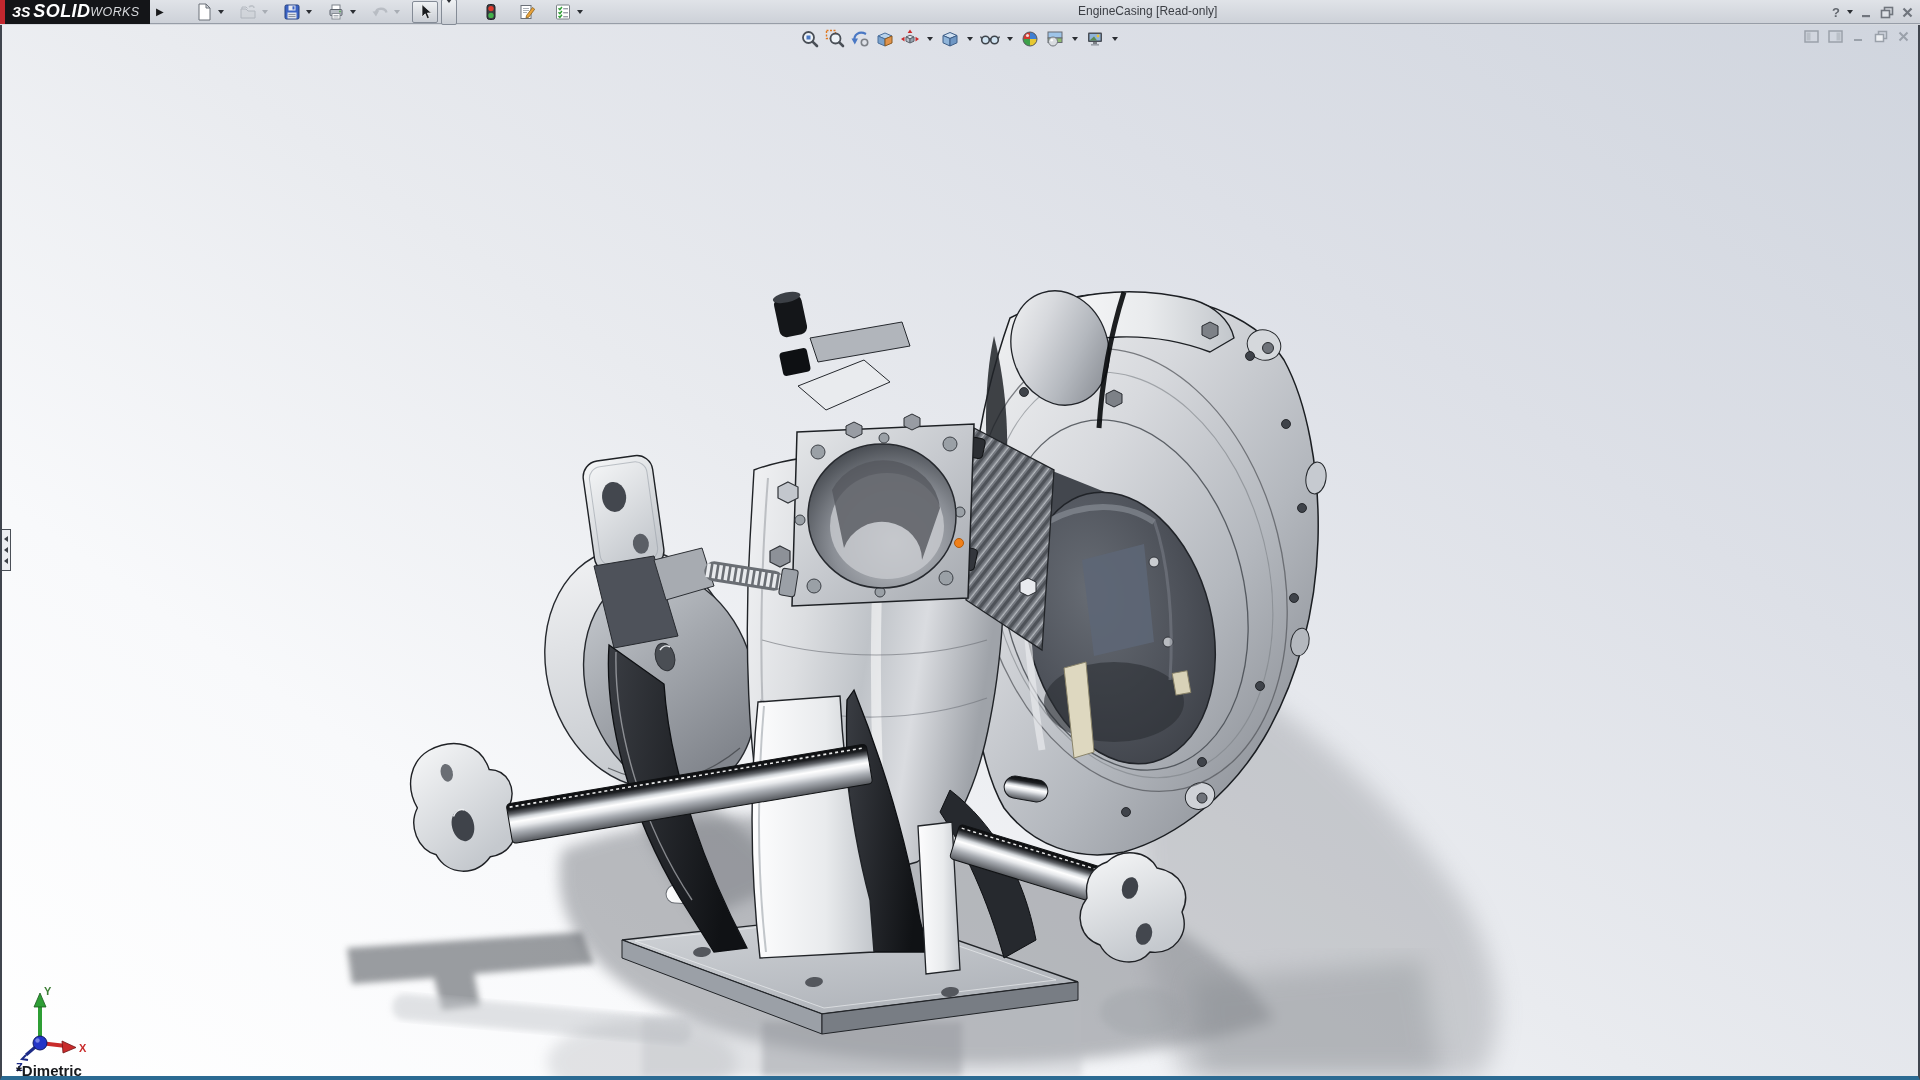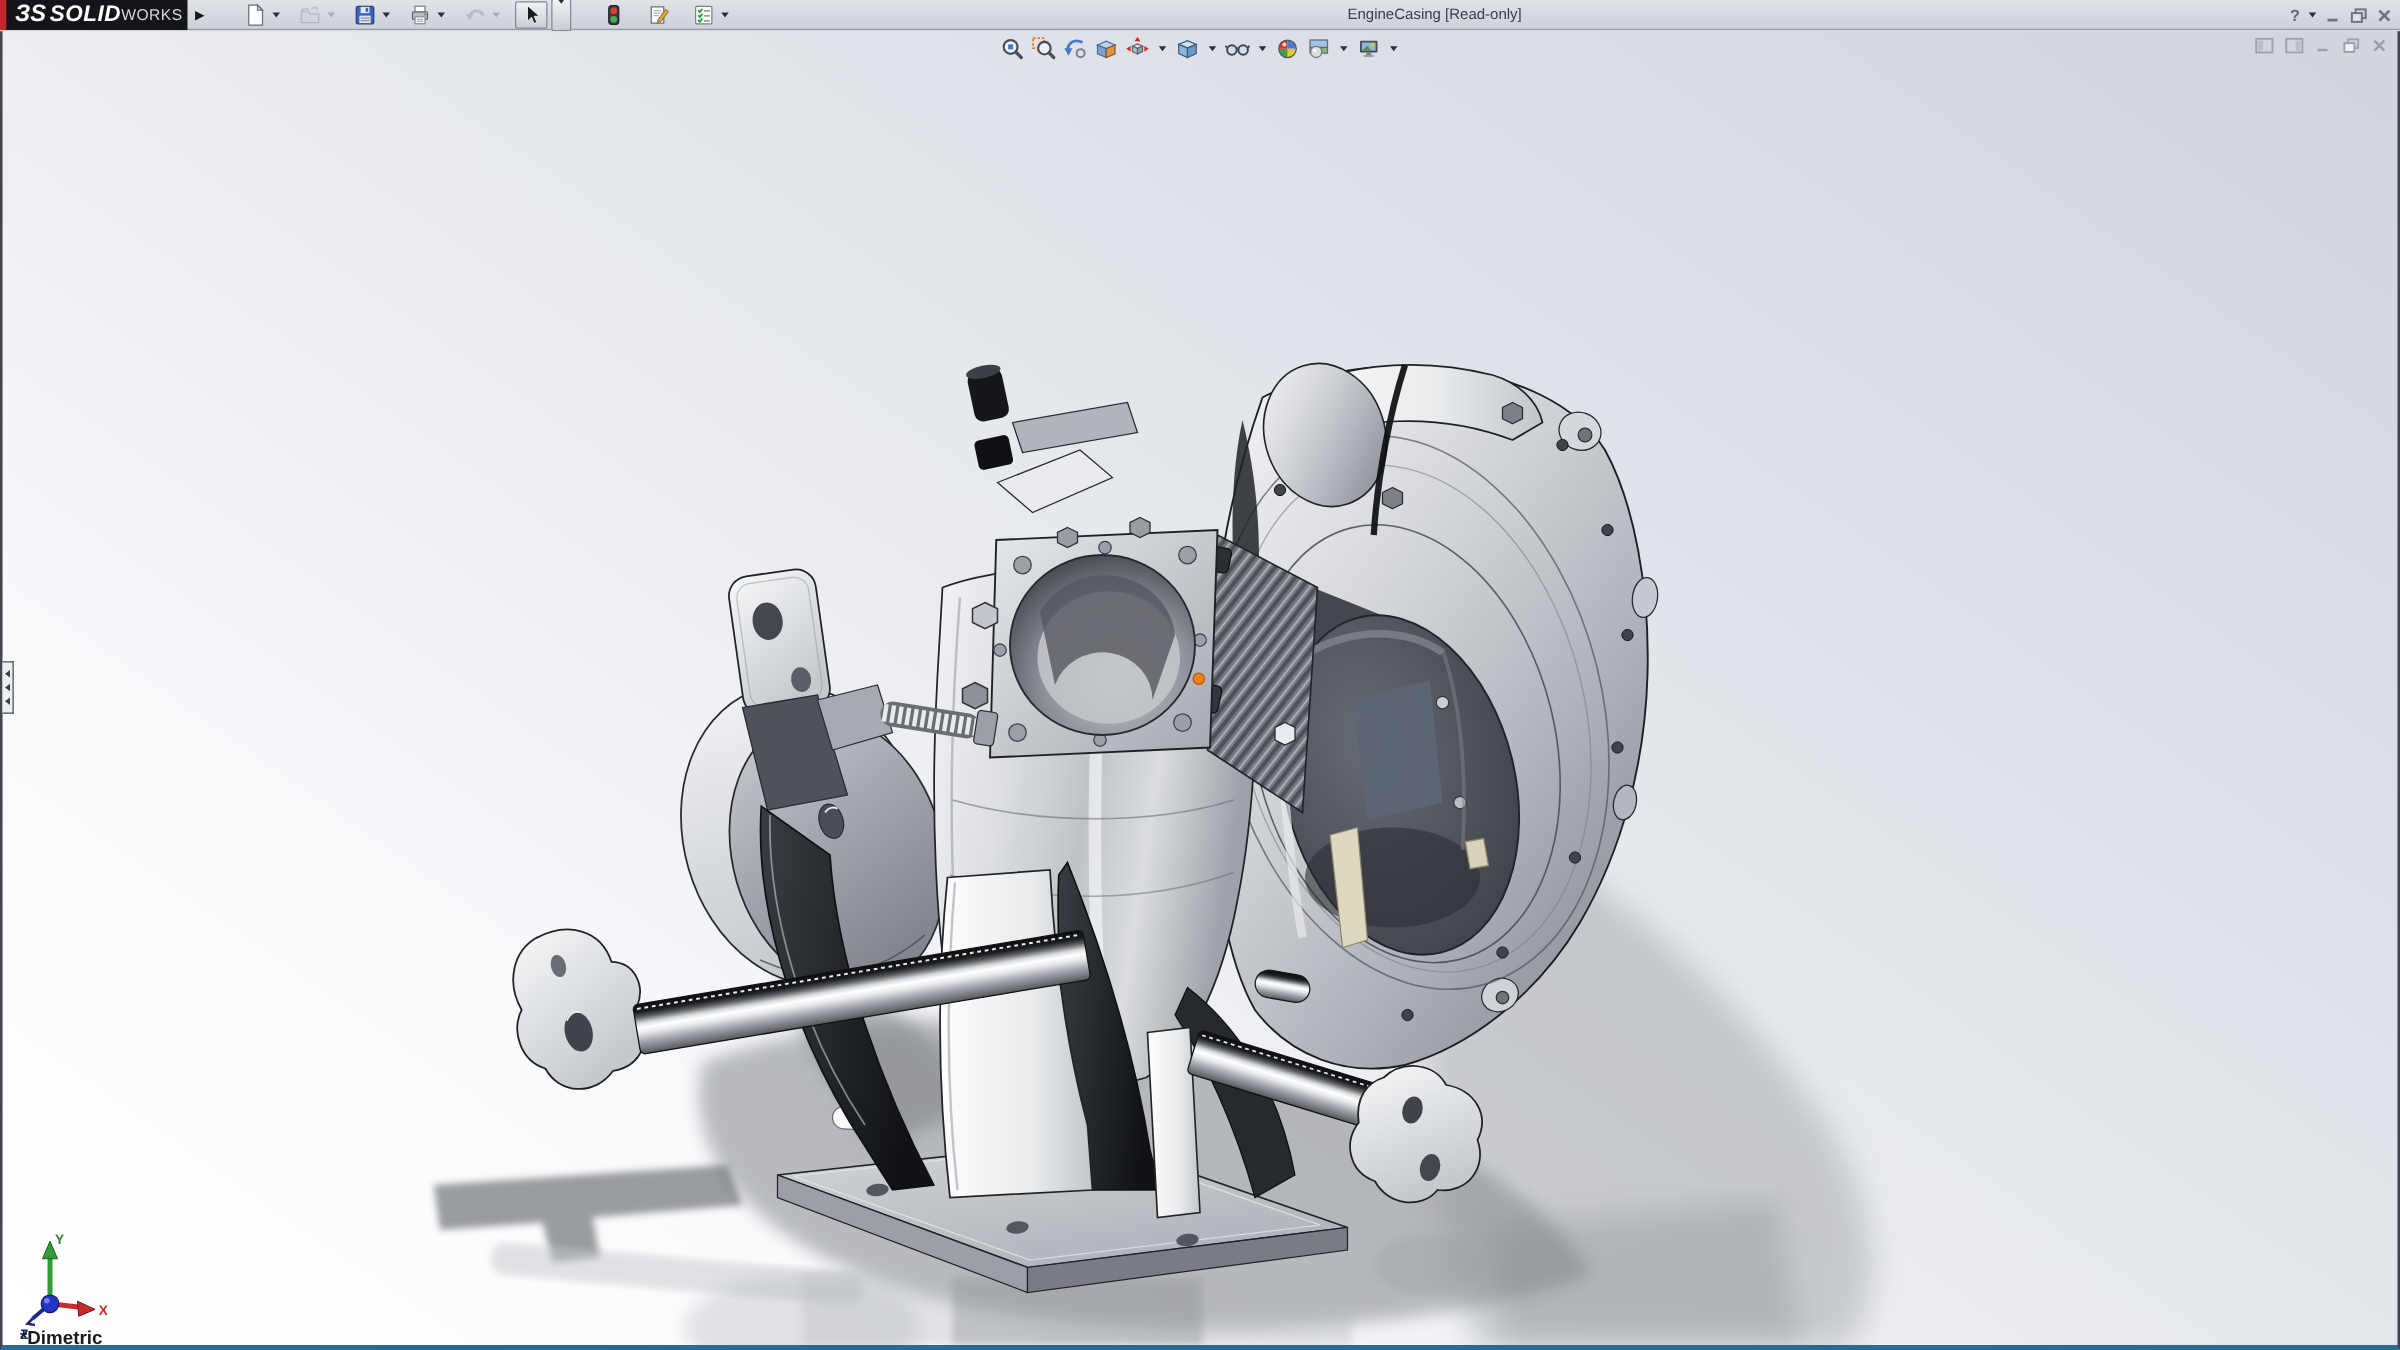--- a/index.html
+++ b/index.html
@@ -5,23 +5,23 @@
   html,body{margin:0;padding:0;width:1920px;height:1080px;overflow:hidden;
     font-family:"Liberation Sans",sans-serif;background:#d6d9de;}
   *{box-sizing:border-box;}
   
   #titlebar{position:absolute;left:0;top:0;width:1920px;height:24px;
     background:linear-gradient(#e0e3e8,#cdd1d8);border-bottom:1px solid #979da7;
     display:flex;align-items:center;}
   #logo{position:relative;height:24px;width:150px;background:#141518;display:flex;
     align-items:center;flex:none;}
   #logo .redstrip{position:absolute;left:0;top:0;width:5px;height:24px;background:#c3272e;}
-  #logo .glyph{color:#fff;font-style:italic;font-weight:700;font-size:19px;margin-left:12px;}
+  #logo .glyph{color:#fff;font-style:italic;font-weight:700;font-size:14px;margin-left:12px;}
   #logo .bold{color:#fff;font-style:italic;font-weight:700;font-size:18px;letter-spacing:.4px;margin-left:3px;}
-  #logo .light{color:#d7d9dc;font-weight:400;font-size:12.5px;letter-spacing:.4px;}
+  #logo .light{color:#d7d9dc;font-style:italic;font-weight:400;font-size:12.5px;letter-spacing:.4px;}
   #menuArrow{color:#17181a;font-size:10px;margin-left:6px;cursor:default;}
   #maintools{display:flex;align-items:center;margin-left:28px;gap:2px;}
   .tbtn{display:flex;align-items:center;gap:3px;padding:1px 3px;border-radius:2px;}
   .tbtn svg{display:block;}
   .tbtn.pressed{border:1px solid #848b96;background:linear-gradient(#f0f2f4,#c9cdd4);}
   .carbox{border:1px solid #848b96;background:linear-gradient(#f0f2f4,#c9cdd4);
     padding:3px 4px;border-radius:2px;margin-left:1px;}
   .car{width:0;height:0;border-left:3.5px solid transparent;border-right:3.5px solid transparent;
     border-top:4.5px solid #2b2e33;}
   .car.dis{border-top-color:#a8adb4;}

